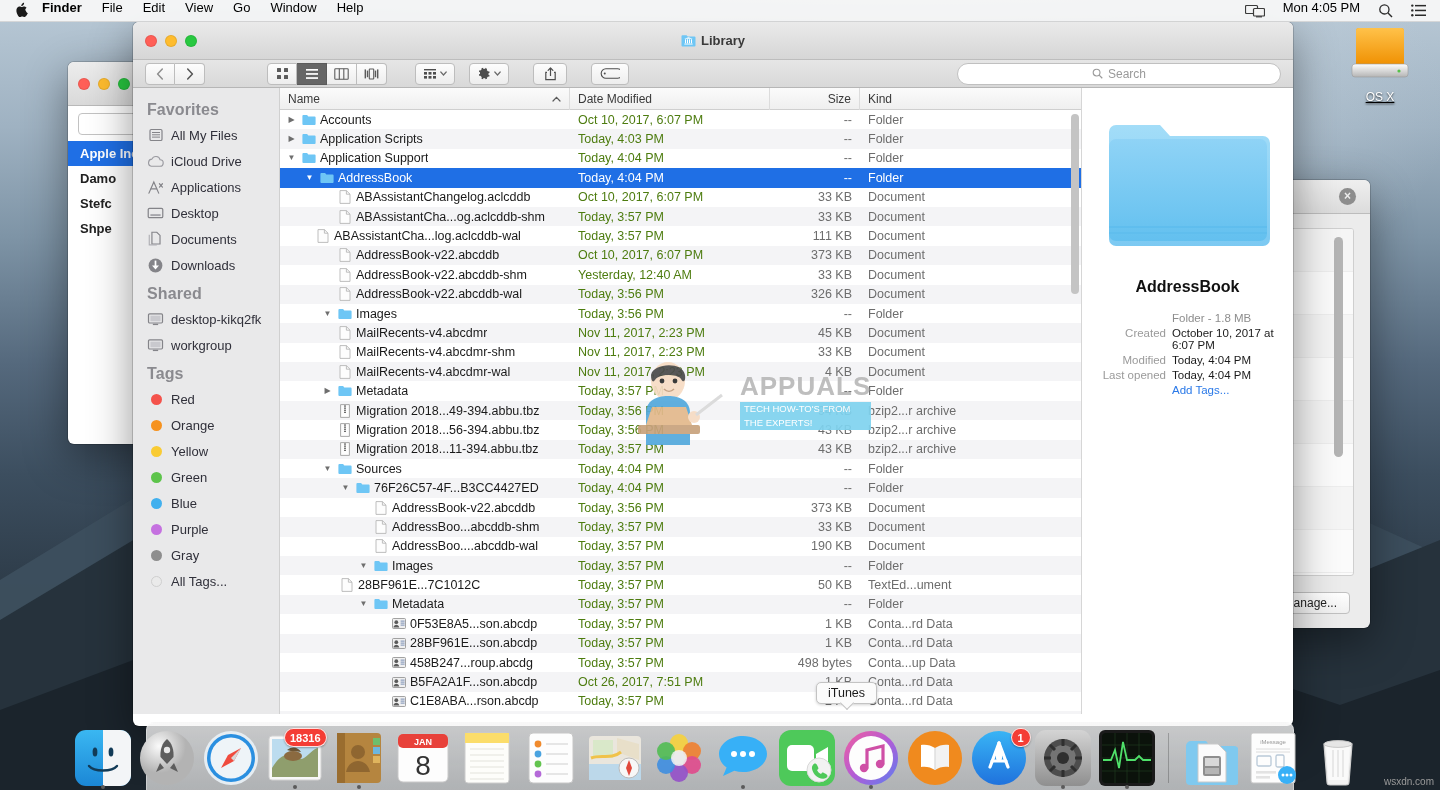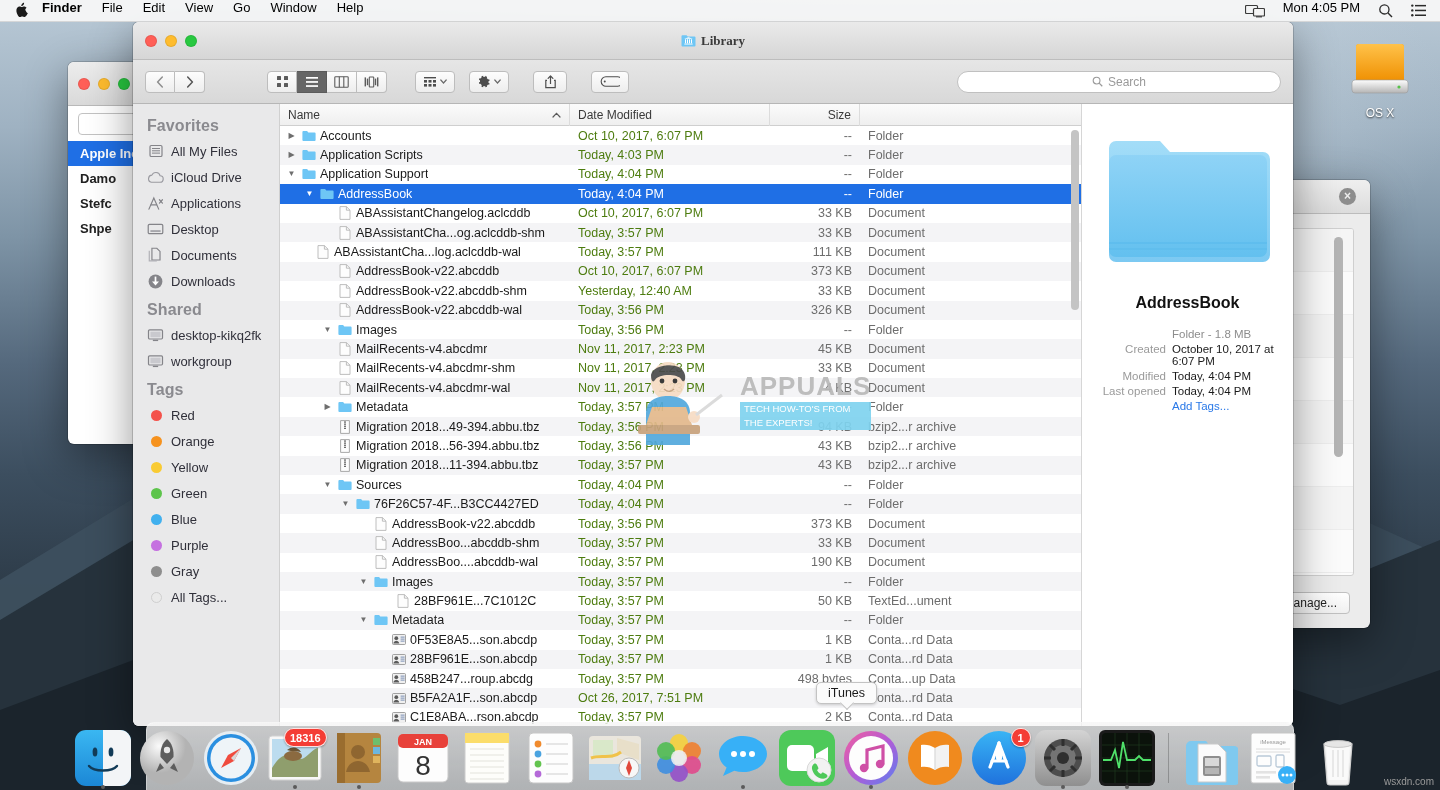--- a/index.html
+++ b/index.html
@@ -32,22 +32,22 @@
   }
   .mb-apple { padding: 0 12px 0 14px; font-size: 15px; line-height: 1; position: relative; top: -1px; }
   .mb-item { padding: 0 10px; height: 28px; line-height: 22px; white-space: nowrap; }
   .mb-item.bold { font-weight: bold; padding-left: 2px; }
   .mb-right { margin-left: auto; display: flex; align-items: center; padding-right: 10px; gap: 2px; }
   .mb-right .mb-item { padding: 0 8px; }
   .icon-svg { display: block; }
 
   
   #drive {
-    position: absolute; left: 1332px; top: 38px; width: 96px;
-    text-align: center; z-index: 5;
+    position: absolute; left: 1332px; top: 22px; width: 96px;
+    text-align: center; z-index: 5; text-decoration: underline;
   }
   #drive .dname {
     margin-top: 2px; font-size: 12px; color: #fff;
     text-shadow: 0 1px 2px rgba(0,0,0,0.75);
   }
 
   
   .win { position: absolute; border-radius: 6px; overflow: hidden;
          box-shadow: 0 14px 44px rgba(0,0,0,0.42), 0 0 0 1px rgba(0,0,0,0.16); }
   .tl { display: flex; gap: 8px; align-items: center; }
@@ -92,24 +92,24 @@
   #finder { left: 133px; top: 22px; width: 1160px; height: 704px; background: #fff; z-index: 30; }
   #fin-title {
     height: 38px;
     background: linear-gradient(#eaeaea, #d6d6d6);
     border-bottom: 1px solid #bdbdbd;
     display: flex; align-items: center; padding: 0 12px; position: relative;
   }
   #fin-title .ttl {
     position: absolute; left: 0; right: 0; text-align: center;
     font-size: 13px; font-weight: bold; color: #3a3a3a;
-    display: flex; align-items: center; justify-content: center; gap: 5px; font-family: Liberation Serif, serif;
+    display: flex; align-items: center; justify-content: center; gap: 5px;
   }
   #fin-toolbar {
-    height: 44px; background: linear-gradient(#e6e6e6,#d8d8d8);
+    height: 28px; background: linear-gradient(#e6e6e6,#d8d8d8);
     border-bottom: 1px solid #b6b6b6;
     display: flex; align-items: center; padding: 0 12px; gap: 14px; position: relative;
   }
   .navgrp { display: flex; }
   .navbtn { width: 30px; height: 22px; border: 1px solid #bdbdbd;
             background: linear-gradient(#fdfdfd,#ededed);
             display: flex; align-items: center; justify-content: center; color: #8b8b8b; }
   .navbtn:first-child { border-radius: 4px 0 0 4px; }
   .navbtn:last-child { border-radius: 0 4px 4px 0; border-left: none; }
   .segs { display: flex; margin-left: 48px; }
@@ -615,20 +615,21 @@
     <div id="filelist">
       <div id="cols">
         <div class="c name">
           <span>Name</span>
           <svg width="9" height="6" viewBox="0 0 9 6">
               <polyline points="1,5 4.5,1.3 8,5" fill="none" stroke="#5a5a5a" stroke-width="1.2" stroke-linecap="round"></polyline>
             </svg>
         </div>
         <div class="c date">Date Modified</div>
         <div class="c size">Size</div>
+        <div class="c kind">Kind</div>
       </div>
       <div id="rows">
           <div class="row">
             <div class="cname" style="padding-left: 6px;">
               <span class="tri">▶</span>
               <span class="fico">
                 <svg width="14" height="12" viewBox="0 0 14 12">
                   <path d="M0.4 2.1a1 1 0 011-1h3.7l1.2 1.3h6.3a1 1 0 011 1v6.6a1 1 0 01-1 1H1.4a1 1 0 01-1-1z" fill="#6ec6f5"></path>
                 </svg>
               </span>
@@ -984,21 +985,21 @@
                   <path d="M0.4 2.1a1 1 0 011-1h3.7l1.2 1.3h6.3a1 1 0 011 1v6.6a1 1 0 01-1 1H1.4a1 1 0 01-1-1z" fill="#6ec6f5"></path>
                 </svg>
               </span>
               <span class="rname">Images</span>
             </div>
             <div class="cdate">Today, 3:57 PM</div>
             <div class="csize">--</div>
             <div class="ckind">Folder</div>
           </div>
           <div class="row">
-            <div class="cname" style="padding-left: 100px;">
+            <div class="cname" style="padding-left: 44px;">
               <span class="tri"></span>
               <span class="fico">
                 <svg width="12" height="14" viewBox="0 0 12 14">
                   <path d="M1 0.6h6.4L11 4.2v9.2H1z" fill="#fdfdfd" stroke="#b7b7b7" stroke-width="0.9"></path>
                   <path d="M7.4 0.6v3.6H11" fill="none" stroke="#b7b7b7" stroke-width="0.9"></path>
                 </svg>
               </span>
               <span class="rname">28BF961E...7C1012C</span>
             </div>
             <div class="cdate">Today, 3:57 PM</div>

